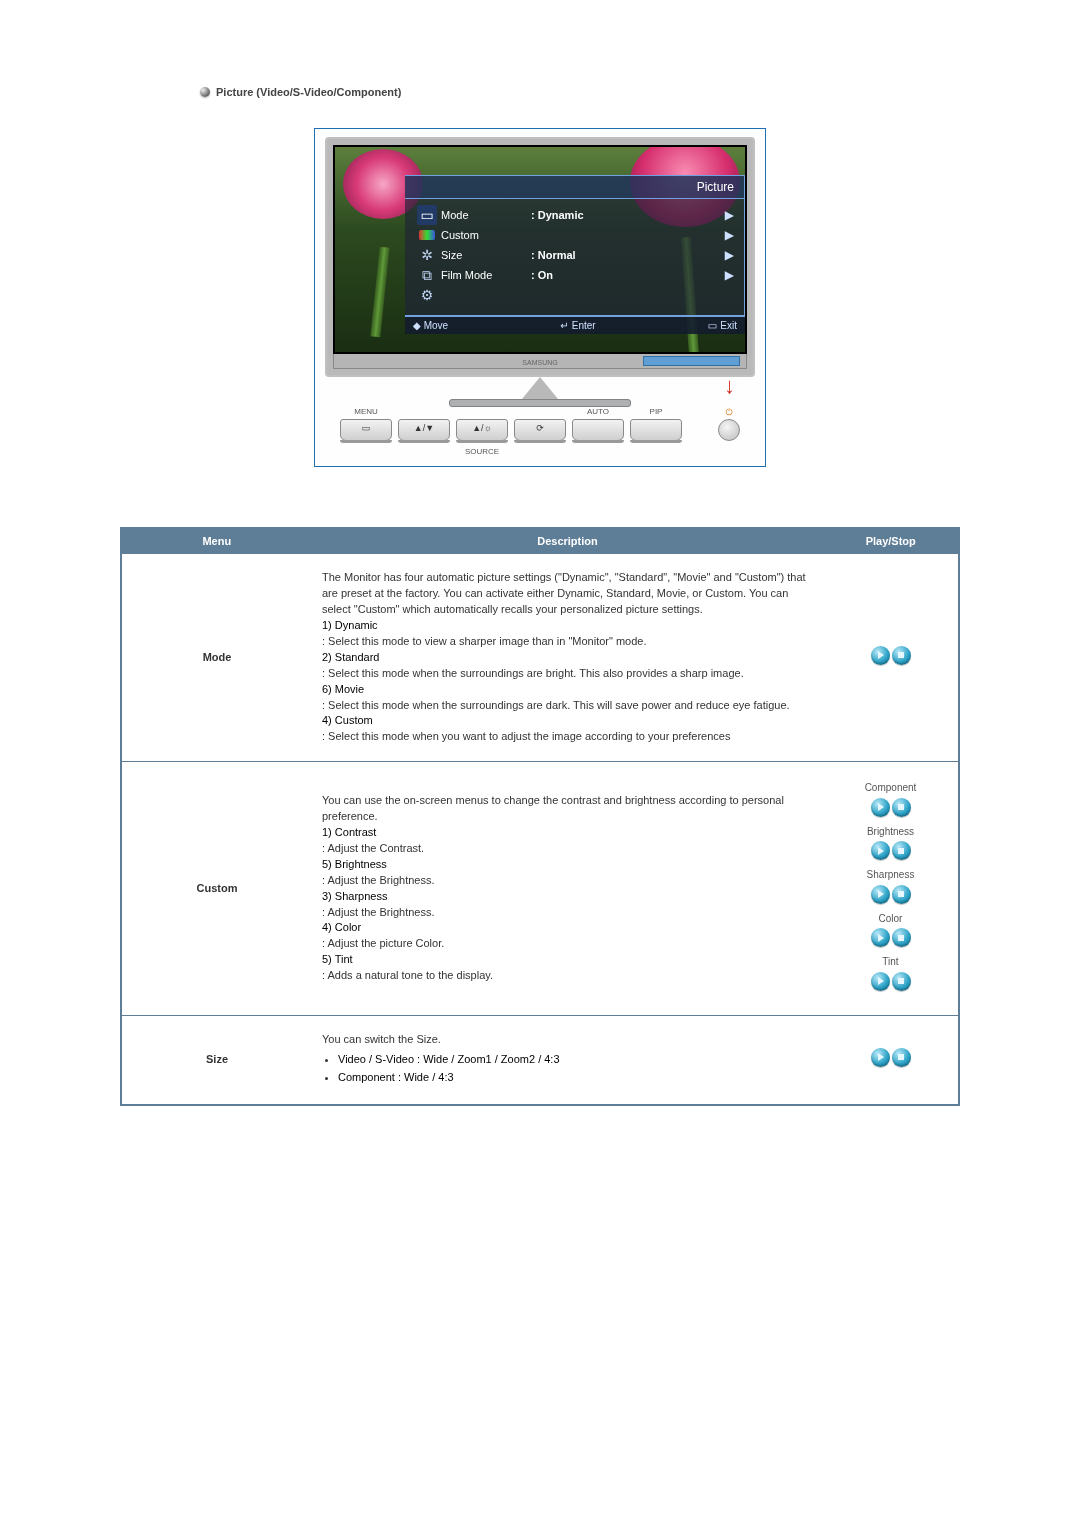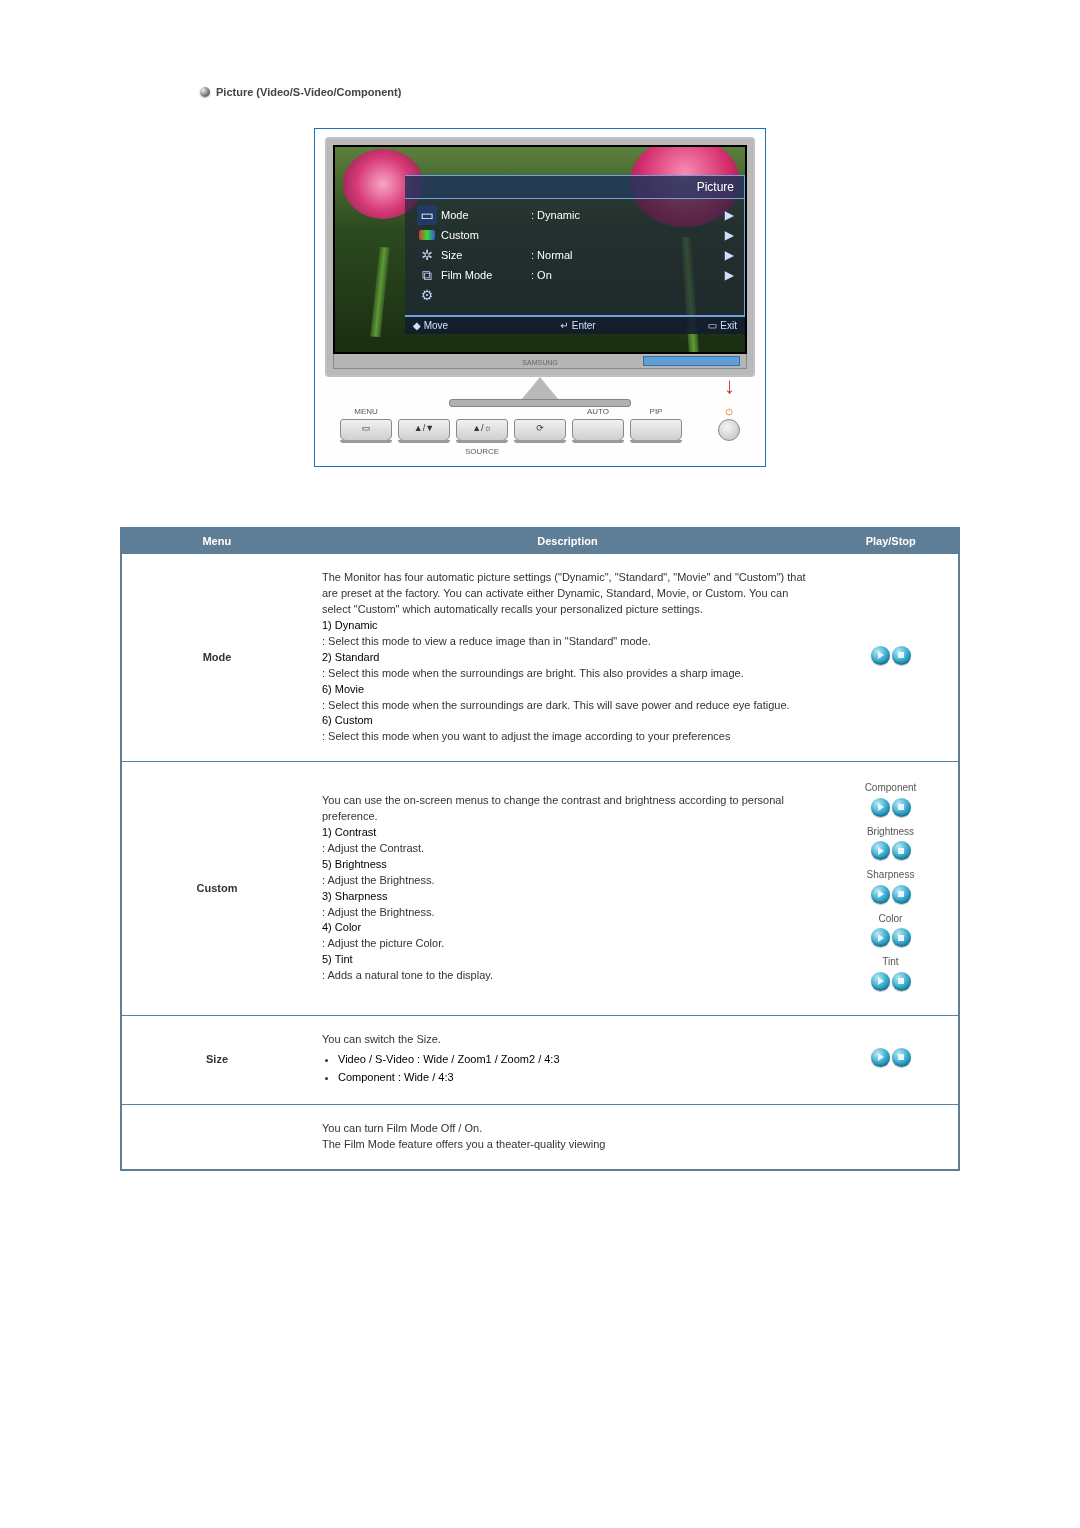--- a/index.html
+++ b/index.html
@@ -118,21 +118,21 @@
     border-radius: 2px;
     color: #fff;
   }
   .osd-labels {
     flex: 1;
     display: flex;
     font-size: 11px;
     color: #fff;
   }
   .osd-lbl { width: 90px; }
-  .osd-val { width: 90px; }
+  .osd-val { width: 90px; font-weight: bold; }
   .osd-arrow {
     width: 16px;
     color: #cfe0ff;
     font-size: 12px;
     text-align: right;
   }
   .osd-bar {
     background: rgba(20,28,45,.9);
     border-top: 1px solid #6fa2df;
     color: #cfe0ff;
@@ -444,26 +444,26 @@
         <th>Description</th>
         <th>Play/Stop</th>
       </tr>
     </thead>
     <tbody id="tbody">
         <tr>
           <td class="col-menu">Mode</td>
           <td class="desc">
             <div>The Monitor has four automatic picture settings ("Dynamic", "Standard", "Movie" and "Custom") that are preset at the factory. You can activate either Dynamic, Standard, Movie, or Custom. You can select "Custom" which automatically recalls your personalized picture settings.</div>
             <div><strong>1) Dynamic</strong></div>
-            <div>: Select this mode to view a reduce image than in "Standard" mode.</div>
+            <div>: Select this mode to view a sharper image than in "Monitor" mode.</div>
             <div><strong>2) Standard</strong></div>
             <div>: Select this mode when the surroundings are bright. This also provides a sharp image.</div>
             <div><strong>6) Movie</strong></div>
             <div>: Select this mode when the surroundings are dark. This will save power and reduce eye fatigue.</div>
-            <div><strong>6) Custom</strong></div>
+            <div><strong>4) Custom</strong></div>
             <div>: Select this mode when you want to adjust the image according to your preferences</div>
           </td>
           <td class="col-play">
             <div class="play-group"><div class="play-icons">
                 <span class="icon-circ">
                   <span class="tri"></span>
                 </span>
                 <span class="icon-circ">
                   <span class="sq"></span>
                 </span>
@@ -541,24 +541,16 @@
             <div class="play-group"><div class="play-icons">
                 <span class="icon-circ">
                   <span class="tri"></span>
                 </span>
                 <span class="icon-circ">
                   <span class="sq"></span>
                 </span>
               </div></div>
           </td>
         </tr>
-        <tr>
-          <td class="col-menu" style="border-top: 1px solid rgb(94, 125, 151);"></td>
-          <td class="desc">
-            <div>You can turn Film Mode Off / On.</div>
-            <div>The Film Mode feature offers you a theater-quality viewing</div>
-          </td>
-          <td class="col-play"></td>
-        </tr>
       </tbody>
   </table>
 
 </div>
 
 </body></html>

